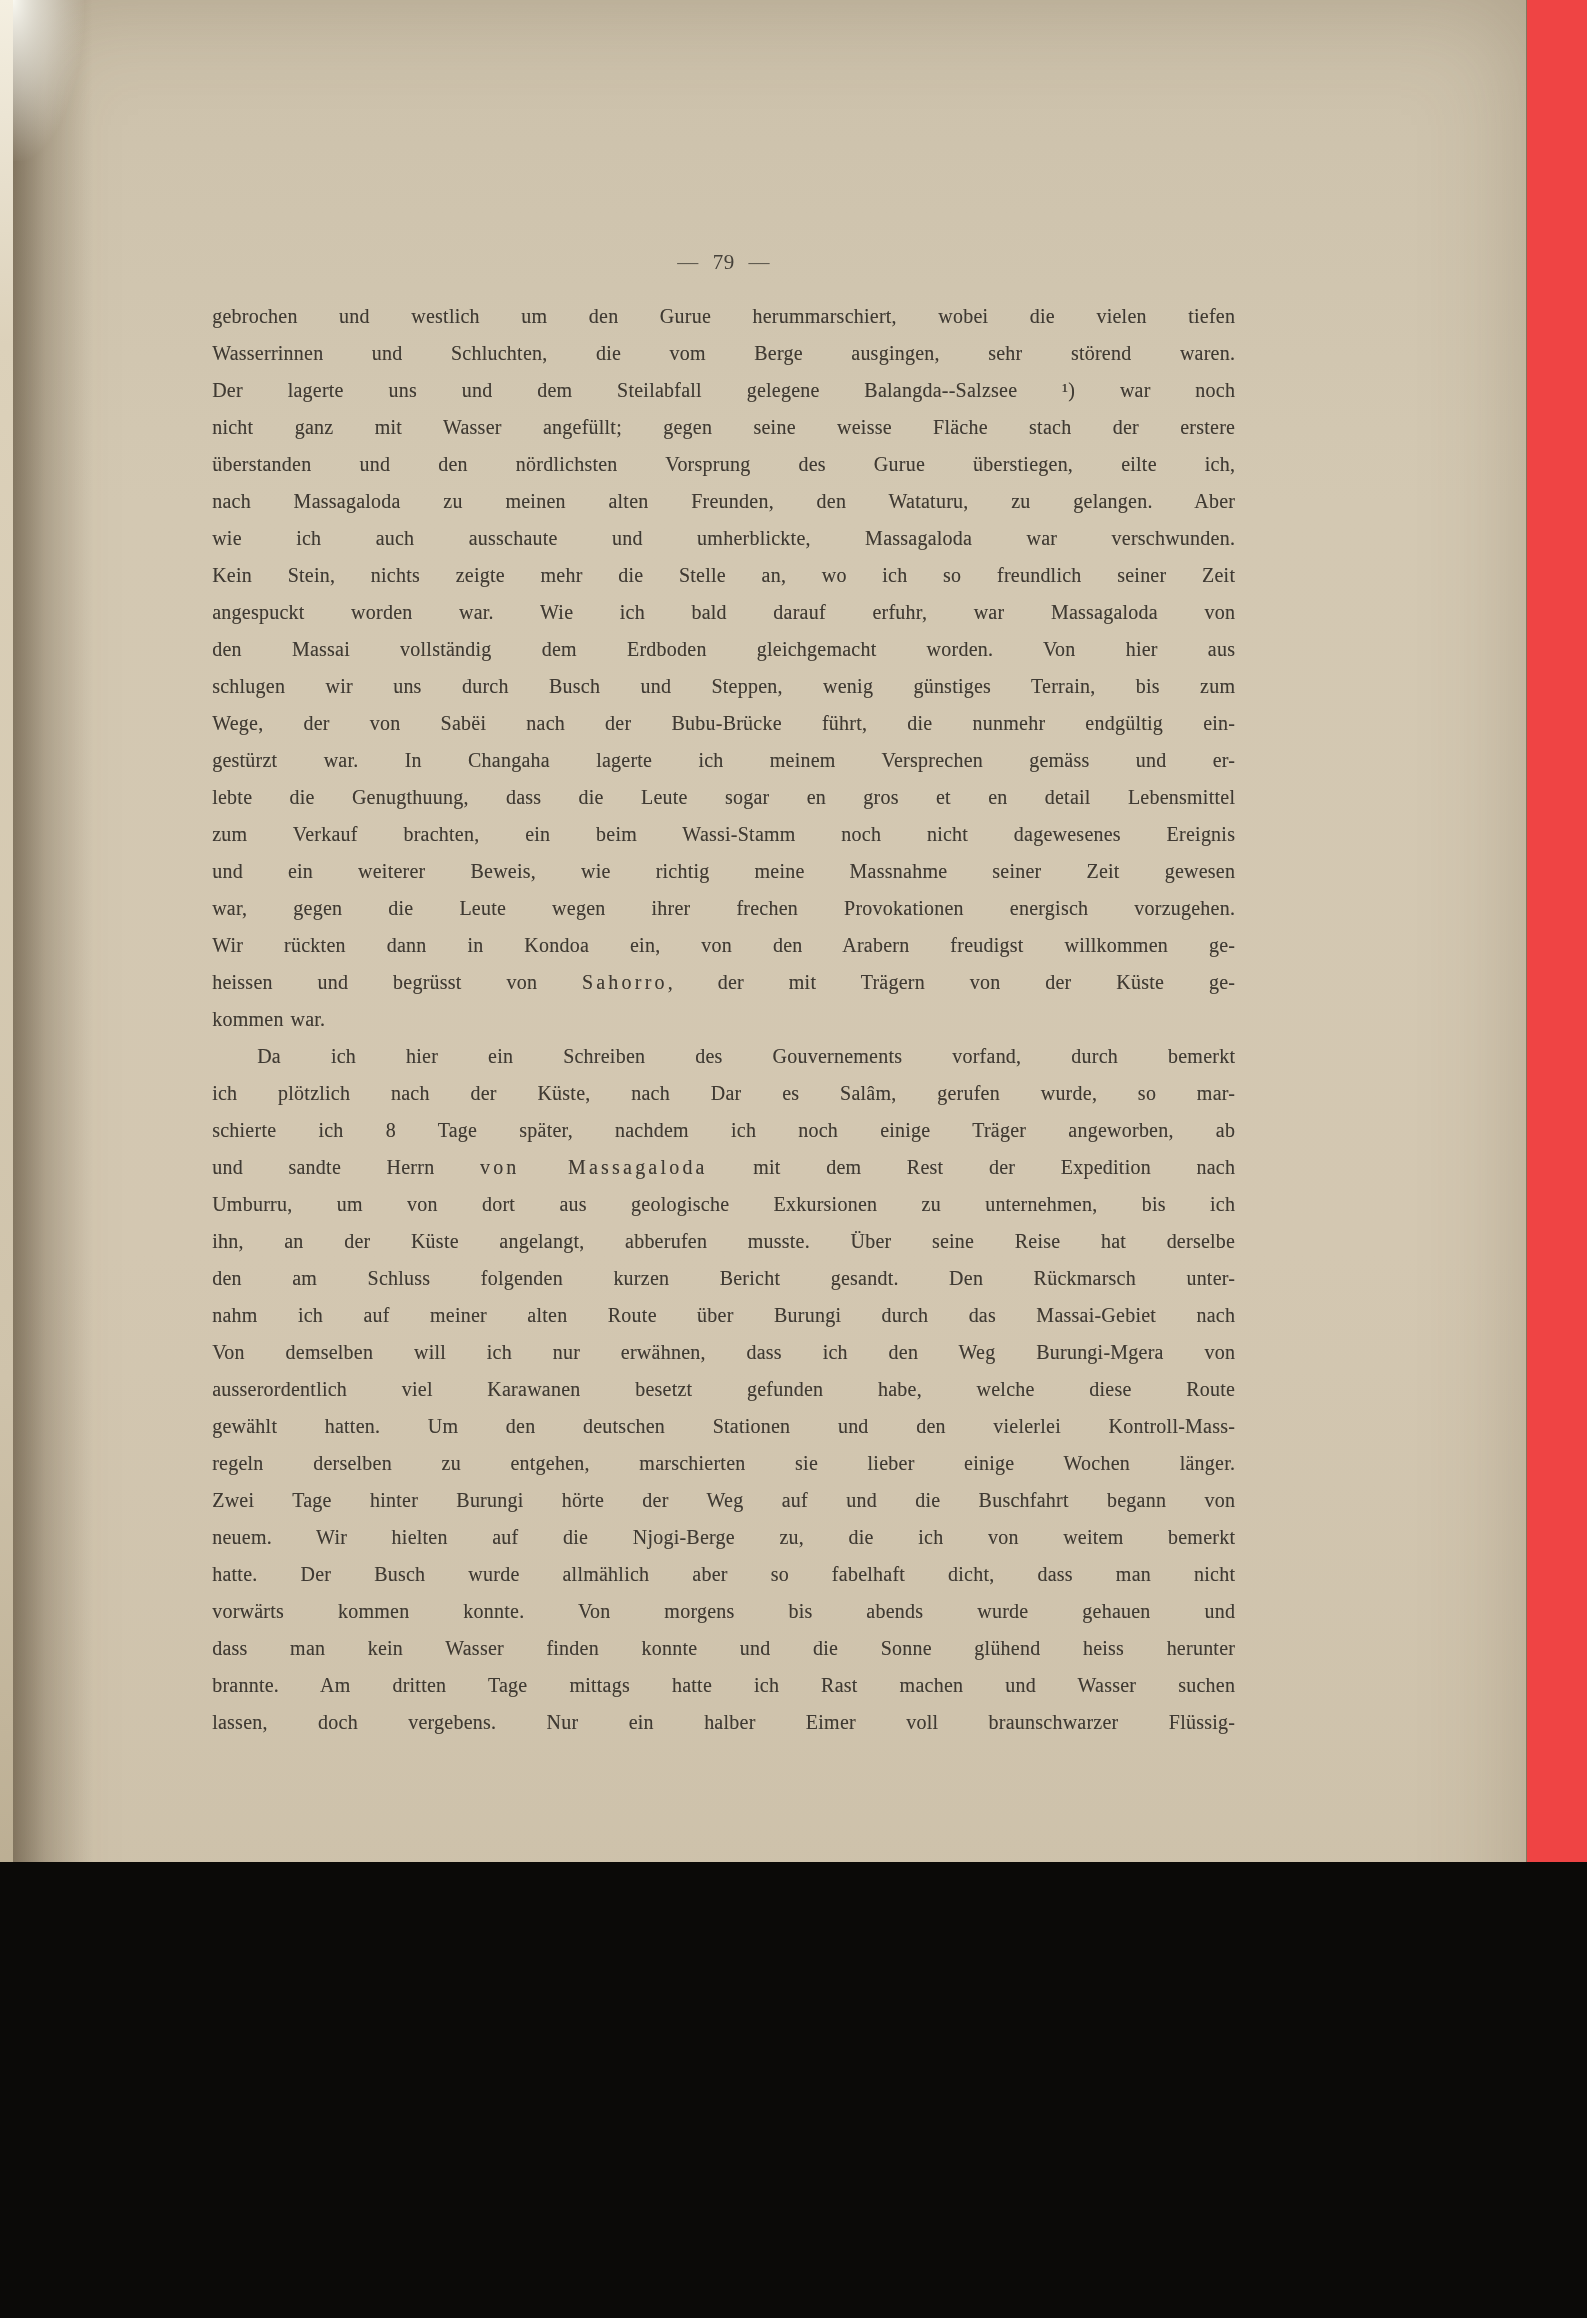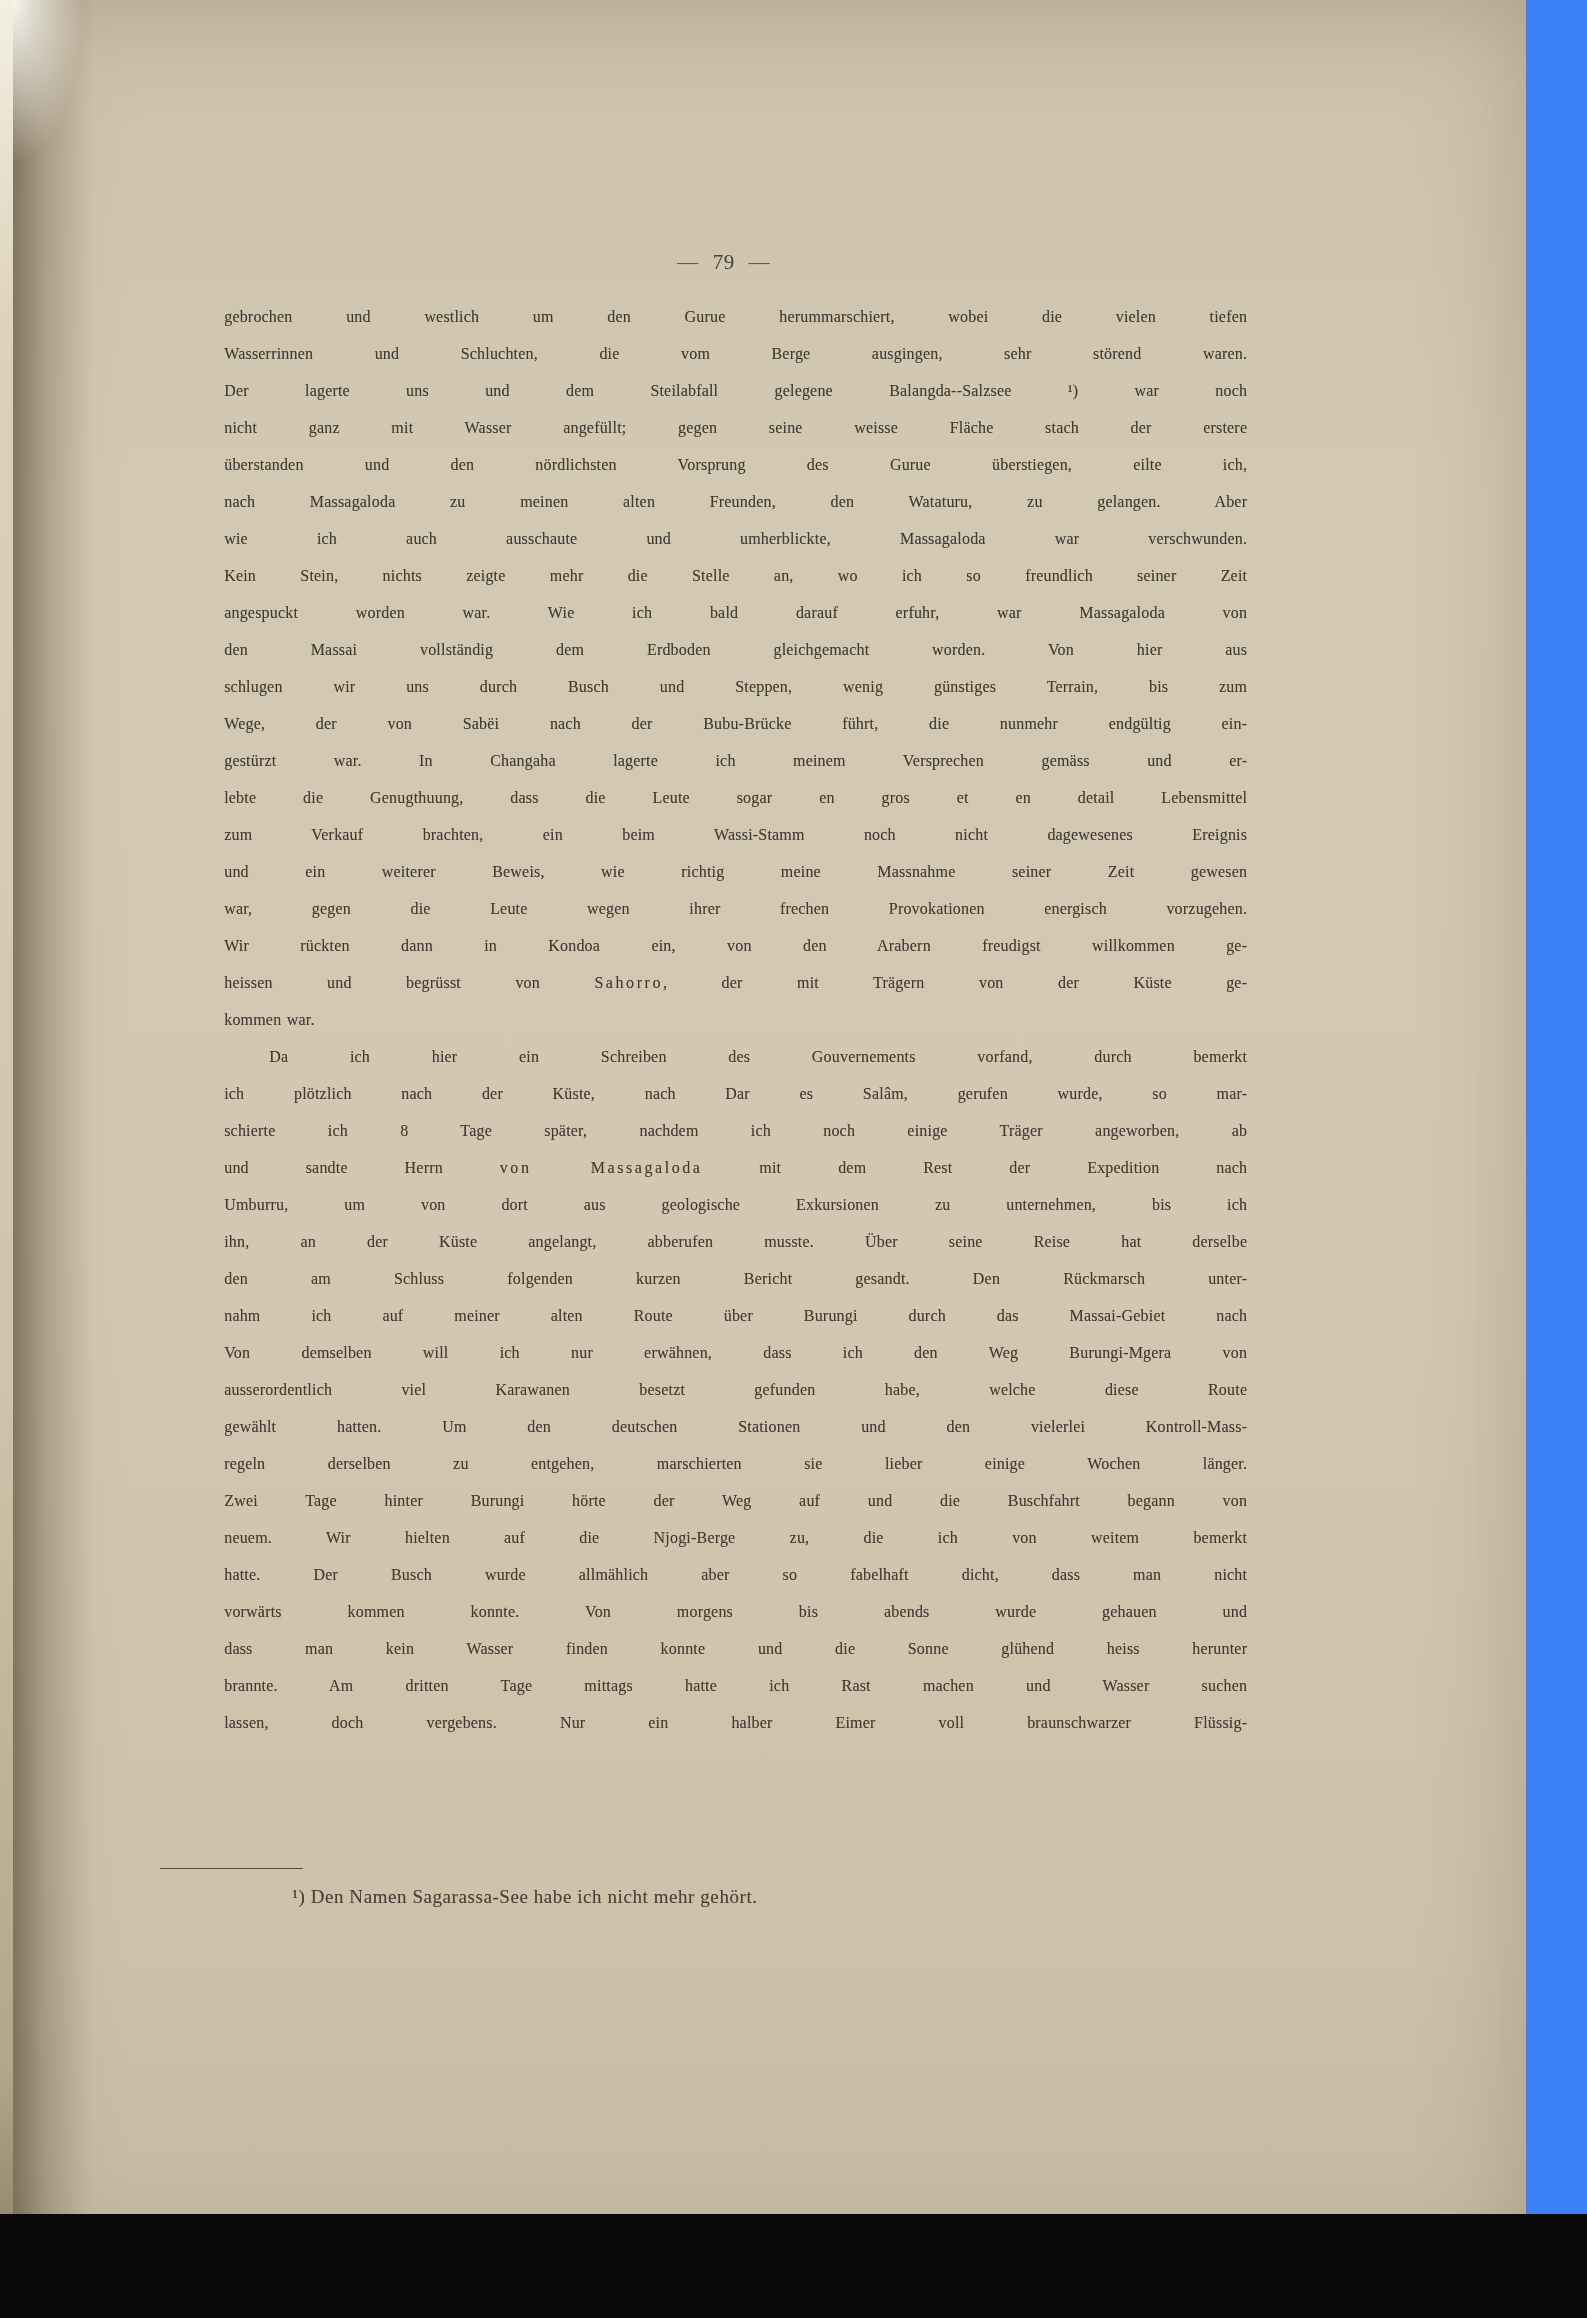--- a/index.html
+++ b/index.html
@@ -1,20 +1,20 @@
 <!DOCTYPE html>
 <html style="font-size:7.6px"><head>
 <meta charset="utf-8">
 <style>
   html, body { margin: 0; padding: 0; background: #0b0a08; }
   #root {
     position: relative;
     width: 1587px;
-    height: 2214px;
-    background: #3b82f6;
+    height: 1862px;
+    background: #ef4444;
     overflow: hidden;
     font-family: "Liberation Serif", "DejaVu Serif", serif;
   }
   
   .adjacent-edge {
     position: absolute;
     left: 0; top: 0;
     width: 13.2px; height: 2297px;
     background: linear-gradient(180deg, #f4efe1 0%, #dcd1ba 15%, #cfc3ab 60%, #b4a68a 90%, #8a7c62 100%);
   }
@@ -54,23 +54,23 @@
     text-align: center;
     font-size: 21px;
     color: #45413a;
     letter-spacing: 0.02em;
   }
   .page-header .num { margin: 0 14px; }
   .page-header .dash { color: #5a554c; }
 
   .text-block {
     position: absolute;
-    left: 211px; top: 298px;
+    left: 199px; top: 298px;
     width: 1023px;
-    font-size: 16px;
+    font-size: 20px;
     line-height: 37px;
     color: #3f3a33;
     letter-spacing: 0.012em;
     word-spacing: 0.08em;
     text-shadow: 0 0 0.5px rgba(64,54,40,0.35);
   }
   .line {
     text-align: justify;
     text-align-last: justify;
   }

